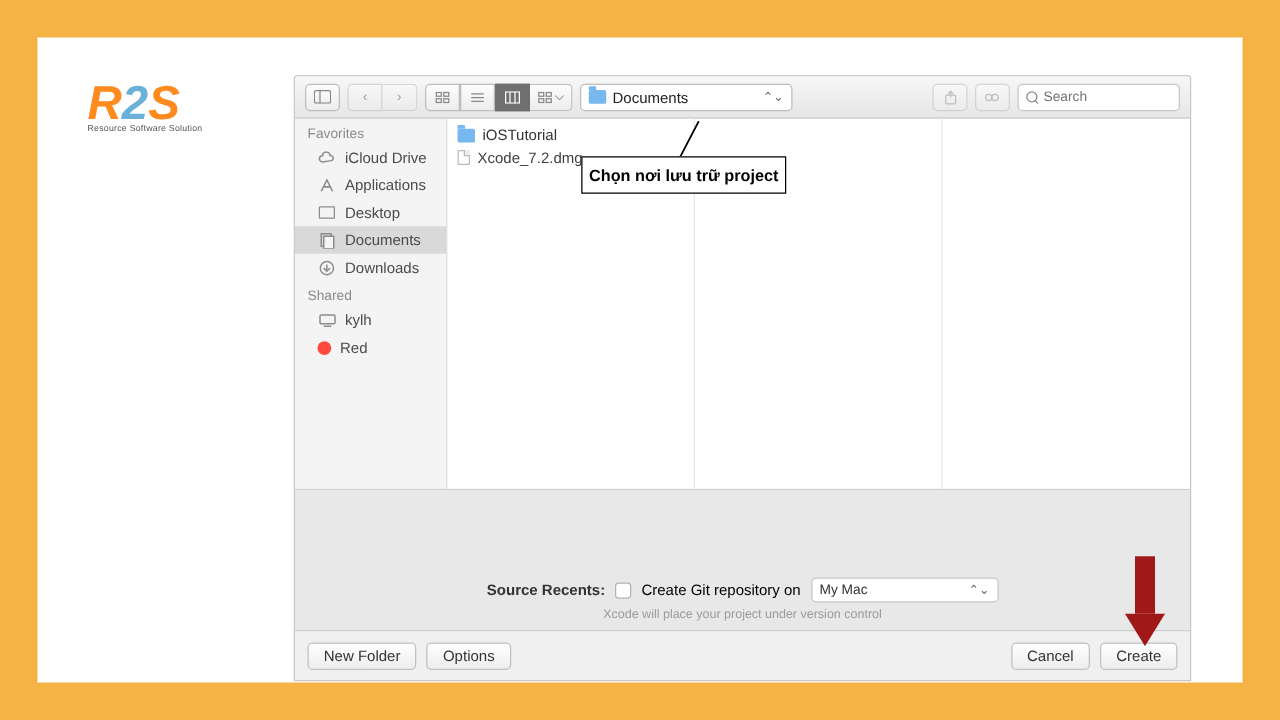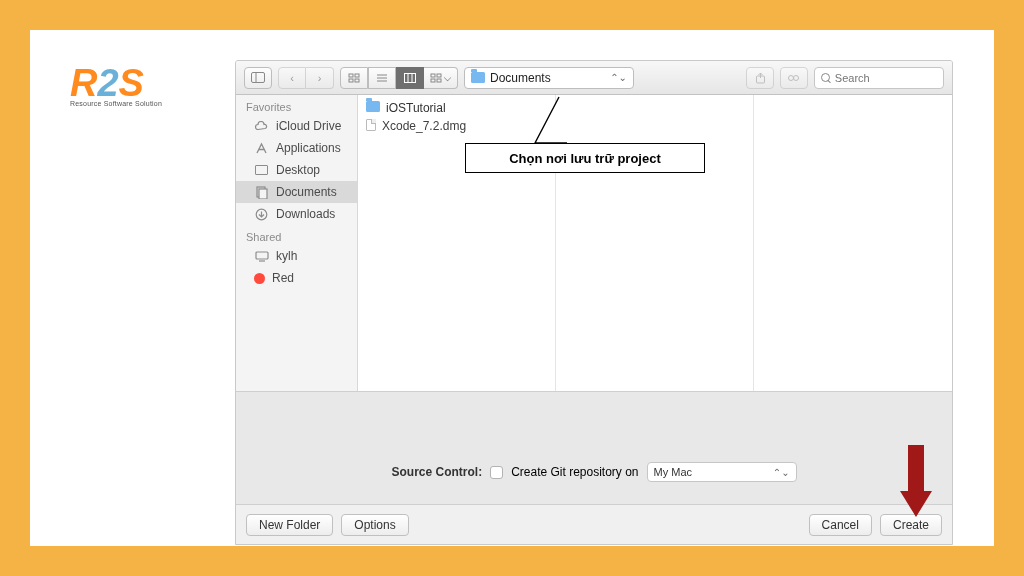--- a/index.html
+++ b/index.html
@@ -37,26 +37,26 @@
   .body { display: flex; height: 296px; }
   .sidebar { width: 156px; background: #f4f4f4; border-right: 1px solid #d8d8d8; font-size: 12px; overflow: hidden; }
   .sb-h { color: #8b8b8b; font-size: 11px; padding: 6px 10px 2px; }
   .sb-item { padding: 4px 10px 4px 18px; display: flex; align-items: center; gap: 7px; color: #4b4b4b; cursor: default; }
   .sb-item.sel { background: #d9d9d9; }
   .sb-ic { width: 15px; height: 13px; display:inline-flex; align-items:center; justify-content:center; color:#8c8c8c; }
   .tag-dot { width:11px; height:11px; border-radius:50%; background:#ff4a3d; }
   .content { display: flex; flex: 1; background: #fff; }
   .col { width: 198px; border-right: 1px solid #e5e5e5; padding: 4px 0; }
   .col:last-child { border-right: none; }
-  .row { display:flex; align-items:flex-start; gap:6px; padding: 2px 8px; font-size: 12px; color:#333; }
+  .row { display:flex; align-items:center; gap:6px; padding: 2px 8px; font-size: 12px; color:#333; }
   .row .fic { width:14px; height:11px; }
   .row .file-ic { width:10px; height:12px; background:#fff; border:1px solid #bbb; border-radius:1px; position:relative; }
   .row .file-ic:after { content:""; position:absolute; right:-1px; top:-1px; width:4px; height:4px; background:#eee; border-left:1px solid #bbb; border-bottom:1px solid #bbb; }
   .row.muted { color:#404040; }
-  .callout { position: absolute; left: 435px; top: 113px; width: 240px; height: 30px; background:#fff; border:1.5px solid #000; display:flex; align-items:center; justify-content:center; font-size:13px; font-weight:600; }
+  .callout { position: absolute; left: 435px; top: 95px; width: 164px; height: 30px; background:#fff; border:1.5px solid #000; display:flex; align-items:center; justify-content:center; font-size:13px; font-weight:600; }
   .callout-poly { position:absolute; }
   .lower { background:#e8e8e8; border-top:1px solid #cfcfcf; height:153px; padding-top:70px; }
   .src-row { display:flex; align-items:center; justify-content:center; gap:8px; font-size:12px; }
   .src-label { color:#333; font-weight:600; }
   .chk { width:13px; height:13px; border:1px solid #b3b3b3; border-radius:3px; background:#fff; }
   .drop { height:20px; width:150px; border:1px solid #c6c6c6; background:#fff; border-radius:4px; display:flex; align-items:center; padding:0 6px; font-size:11px; color:#333; justify-content:space-between; }
   .hint { text-align:center; font-size:10px; color:#9b9b9b; margin-top:4px; }
   .btnbar { position:absolute; left:0; right:0; bottom:0; height:40px; border-top:1px solid #cfcfcf; background:#f0f0f0; display:flex; align-items:center; padding:0 10px; gap:8px; }
   .btn { height:22px; padding:0 12px; border:1px solid #c0c0c0; background:linear-gradient(#fff,#ededed); border-radius:4px; font-size:12px; color:#333; display:inline-flex; align-items:center; }
   .arrow { position:absolute; left:870px; top:415px; }
@@ -225,28 +225,29 @@
             <span>Xcode_7.2.dmg</span>
           </div>
         </div>
         <div class="col"></div>
         <div class="col" style="border-right:none; flex:1;"></div>
       </div>
     </div>
 
     <div class="lower">
       <div class="src-row">
-        <span class="src-label">Source Control:</span>
+        <span class="src-label">Source Recents:</span>
         <span class="chk"></span>
         <span>Create Git repository on</span>
         <div class="drop">
           <span>My Mac</span>
           <span class="chev">⌃⌄</span>
         </div>
       </div>
+      <div class="hint">Xcode will place your project under version control</div>
     </div>
 
     <div class="btnbar">
       <div class="btn">New Folder</div>
       <div class="btn">Options</div>
       <div class="spacer"></div>
       <div class="btn">Cancel</div>
       <div class="btn">Create</div>
     </div>
 

